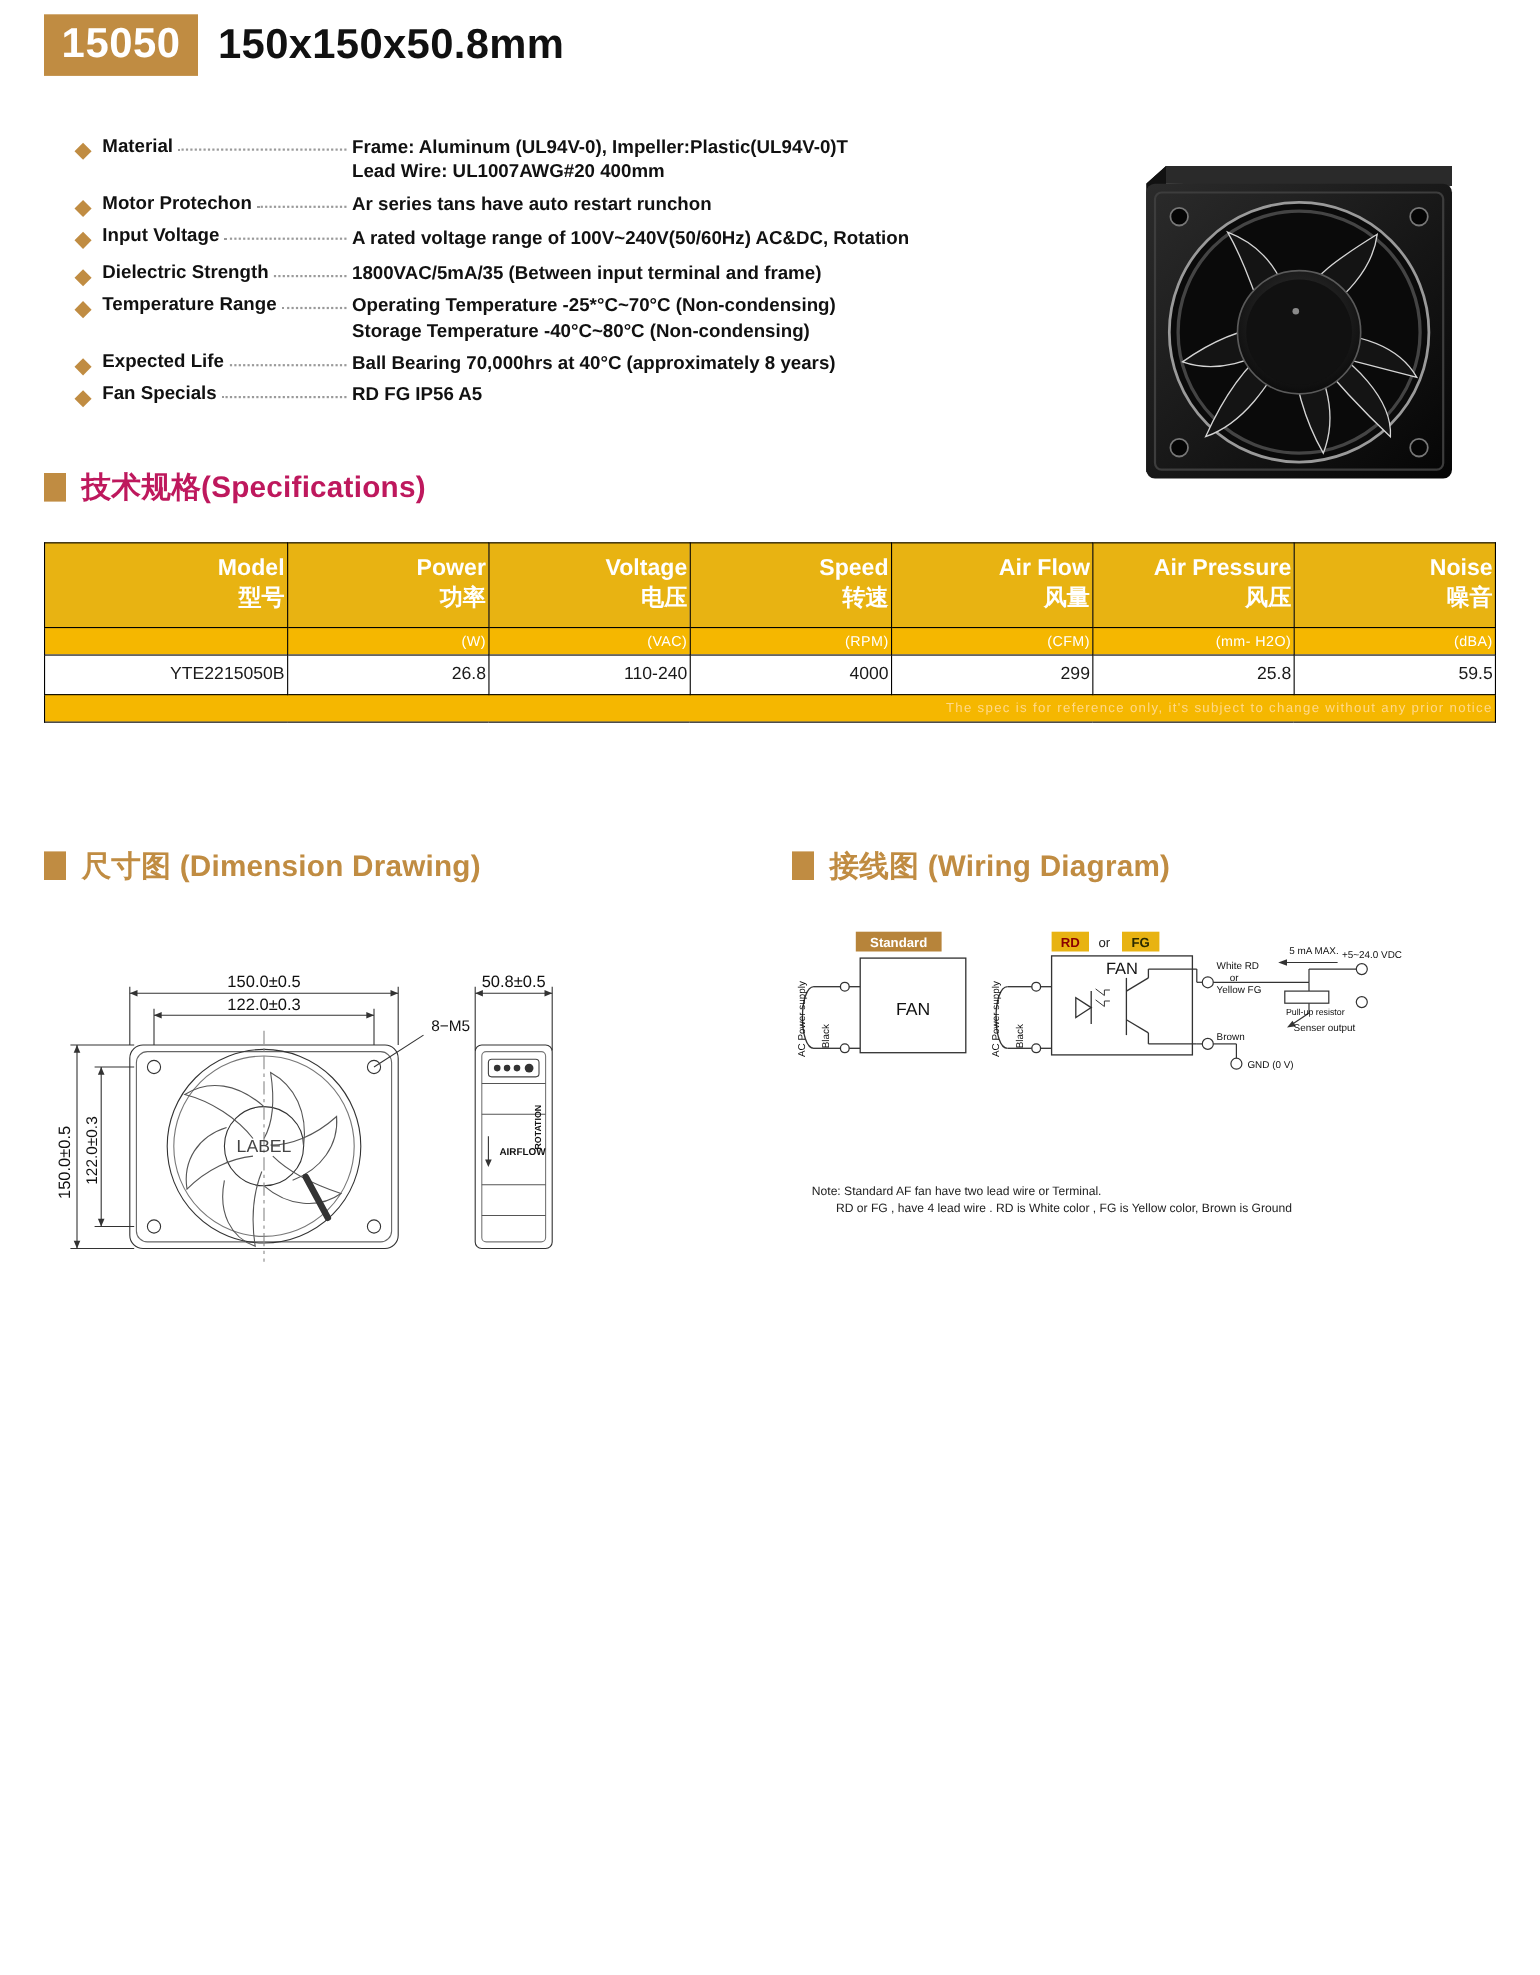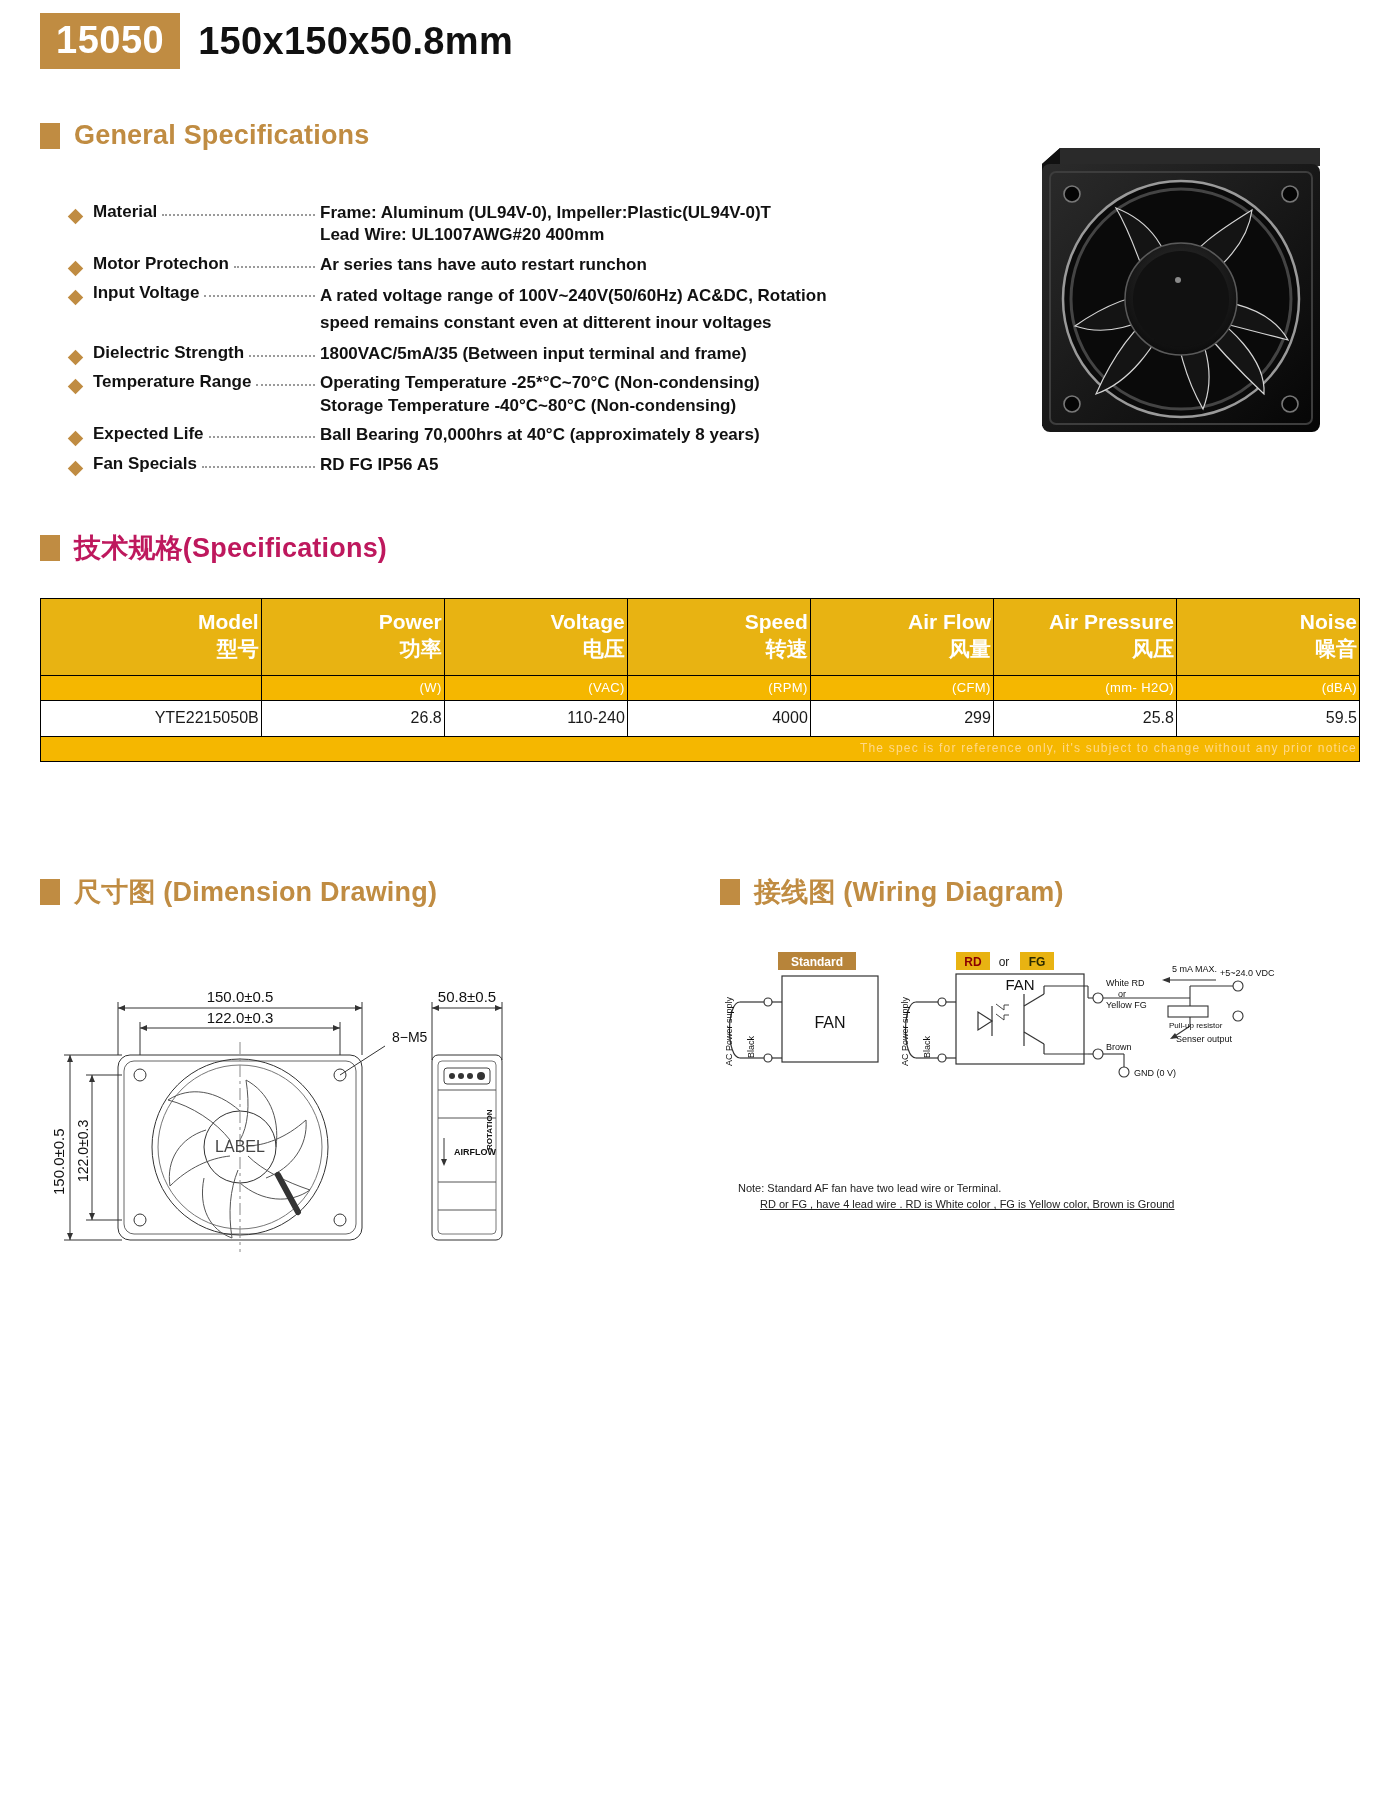--- a/index.html
+++ b/index.html
@@ -215,24 +215,20 @@
 <body>
 
 <div class="page">
 
   <div class="header">
     <div class="header-code">15050</div>
     <div class="header-dims">150x150x50.8mm</div>
   </div>
 
   <div class="gs-wrap">
-    <div class="sect-head">
-      <div class="sect-mark"></div>
-      <div class="sect-title">General Specifications</div>
-    </div>
 
     <div class="spec-list">
 
       <div class="spec-row">
         <div class="spec-left">
           <div class="diamond"></div>
           <div class="spec-label">Material</div>
           <div class="dots"></div>
         </div>
         <div class="spec-value">
@@ -253,21 +249,20 @@
       </div>
 
       <div class="spec-row">
         <div class="spec-left">
           <div class="diamond"></div>
           <div class="spec-label">Input Voltage</div>
           <div class="dots"></div>
         </div>
         <div class="spec-value">
           <span class="wide-line">A rated voltage range of 100V~240V(50/60Hz) AC&amp;DC, Rotation</span>
-          <span class="wide-line">speed remains constant even at ditterent inour voltages</span>
         </div>
       </div>
 
       <div class="spec-row">
         <div class="spec-left">
           <div class="diamond"></div>
           <div class="spec-label">Dielectric Strength</div>
           <div class="dots"></div>
         </div>
         <div class="spec-value">
@@ -637,19 +632,19 @@
             <text x="414" y="130">GND (0 V)</text>
             <text x="452" y="26">5 mA MAX.</text>
             <text x="500" y="30">+5~24.0 VDC</text>
             <text x="449" y="82" font-size="8">Pull-up resistor</text>
             <text x="456" y="96">Senser output</text>
           </g>
         </svg>
 
         <div class="tiny-note" style="margin-top:-6px; margin-left:18px;">
           <div>Note: Standard AF fan have two lead wire or Terminal.</div>
-          <div style="margin-left:22px;text-decoration:underline;">RD or FG , have 4 lead wire . RD is White color , FG is Yellow color, Brown is Ground</div>
+          <div style="margin-left:22px;">RD or FG , have 4 lead wire . RD is White color , FG is Yellow color, Brown is Ground</div>
         </div>
       </div>
     </div>
 
   </div>
 </div>
 
 </body></html>

